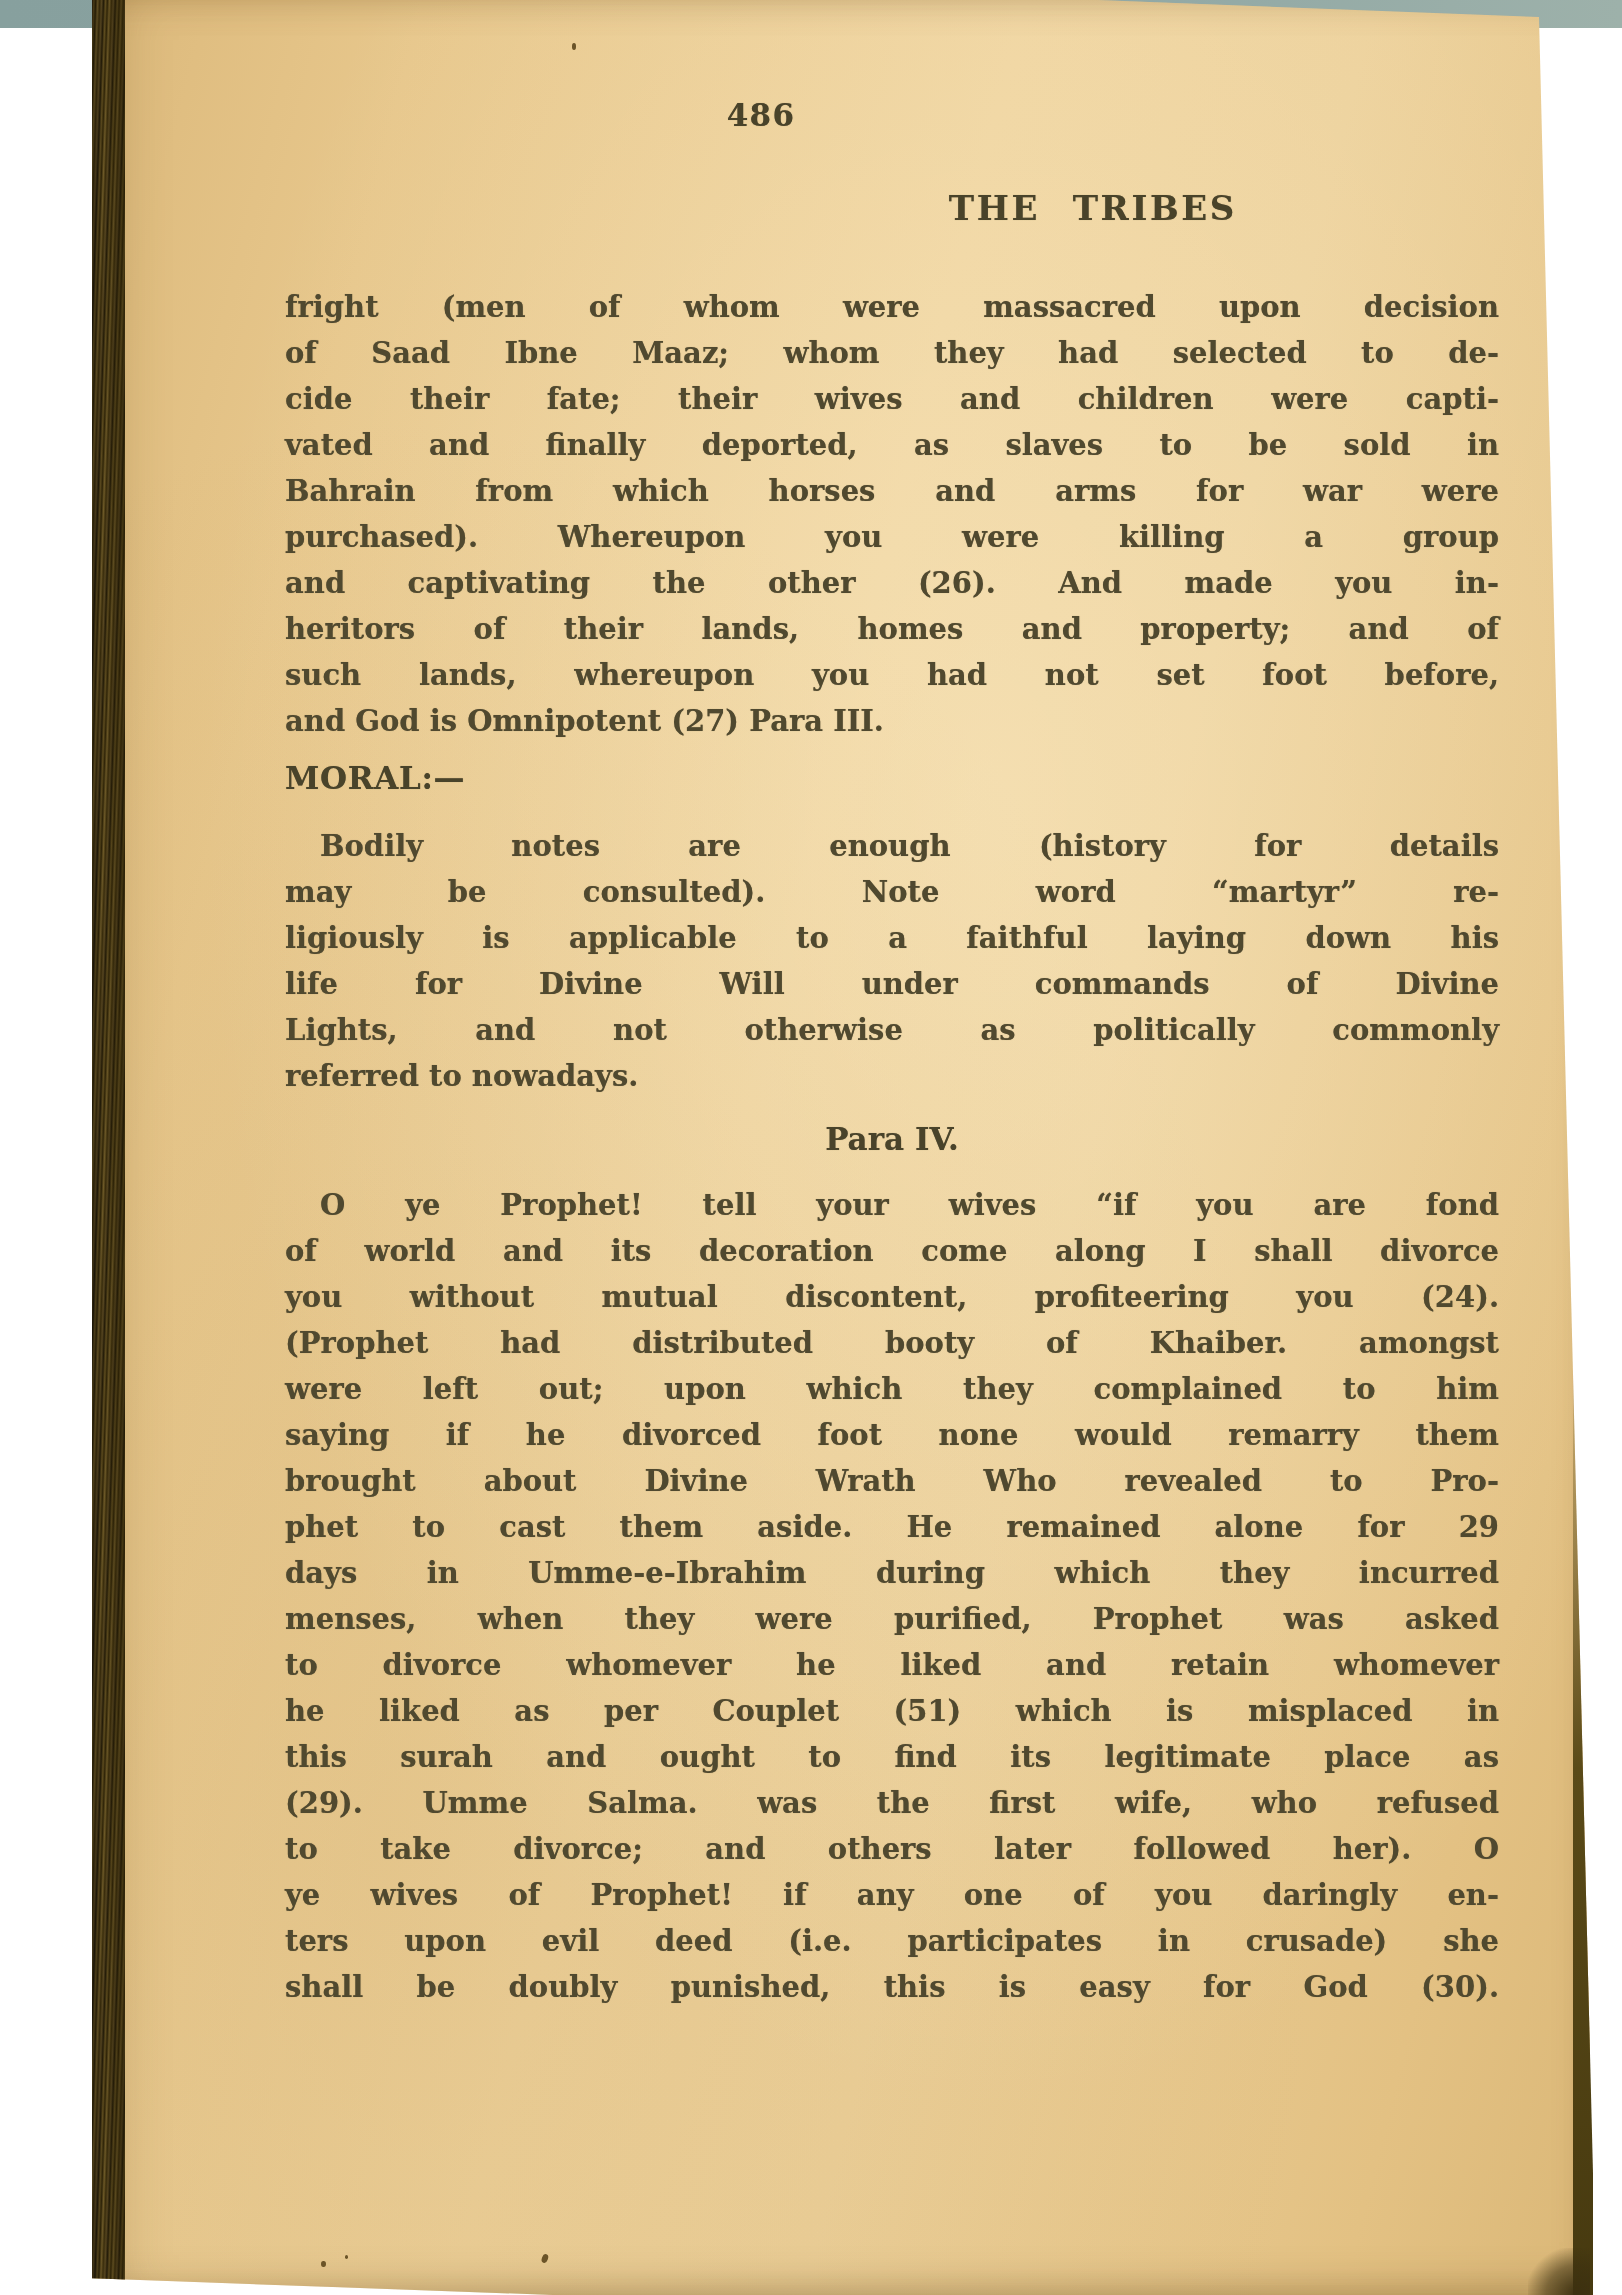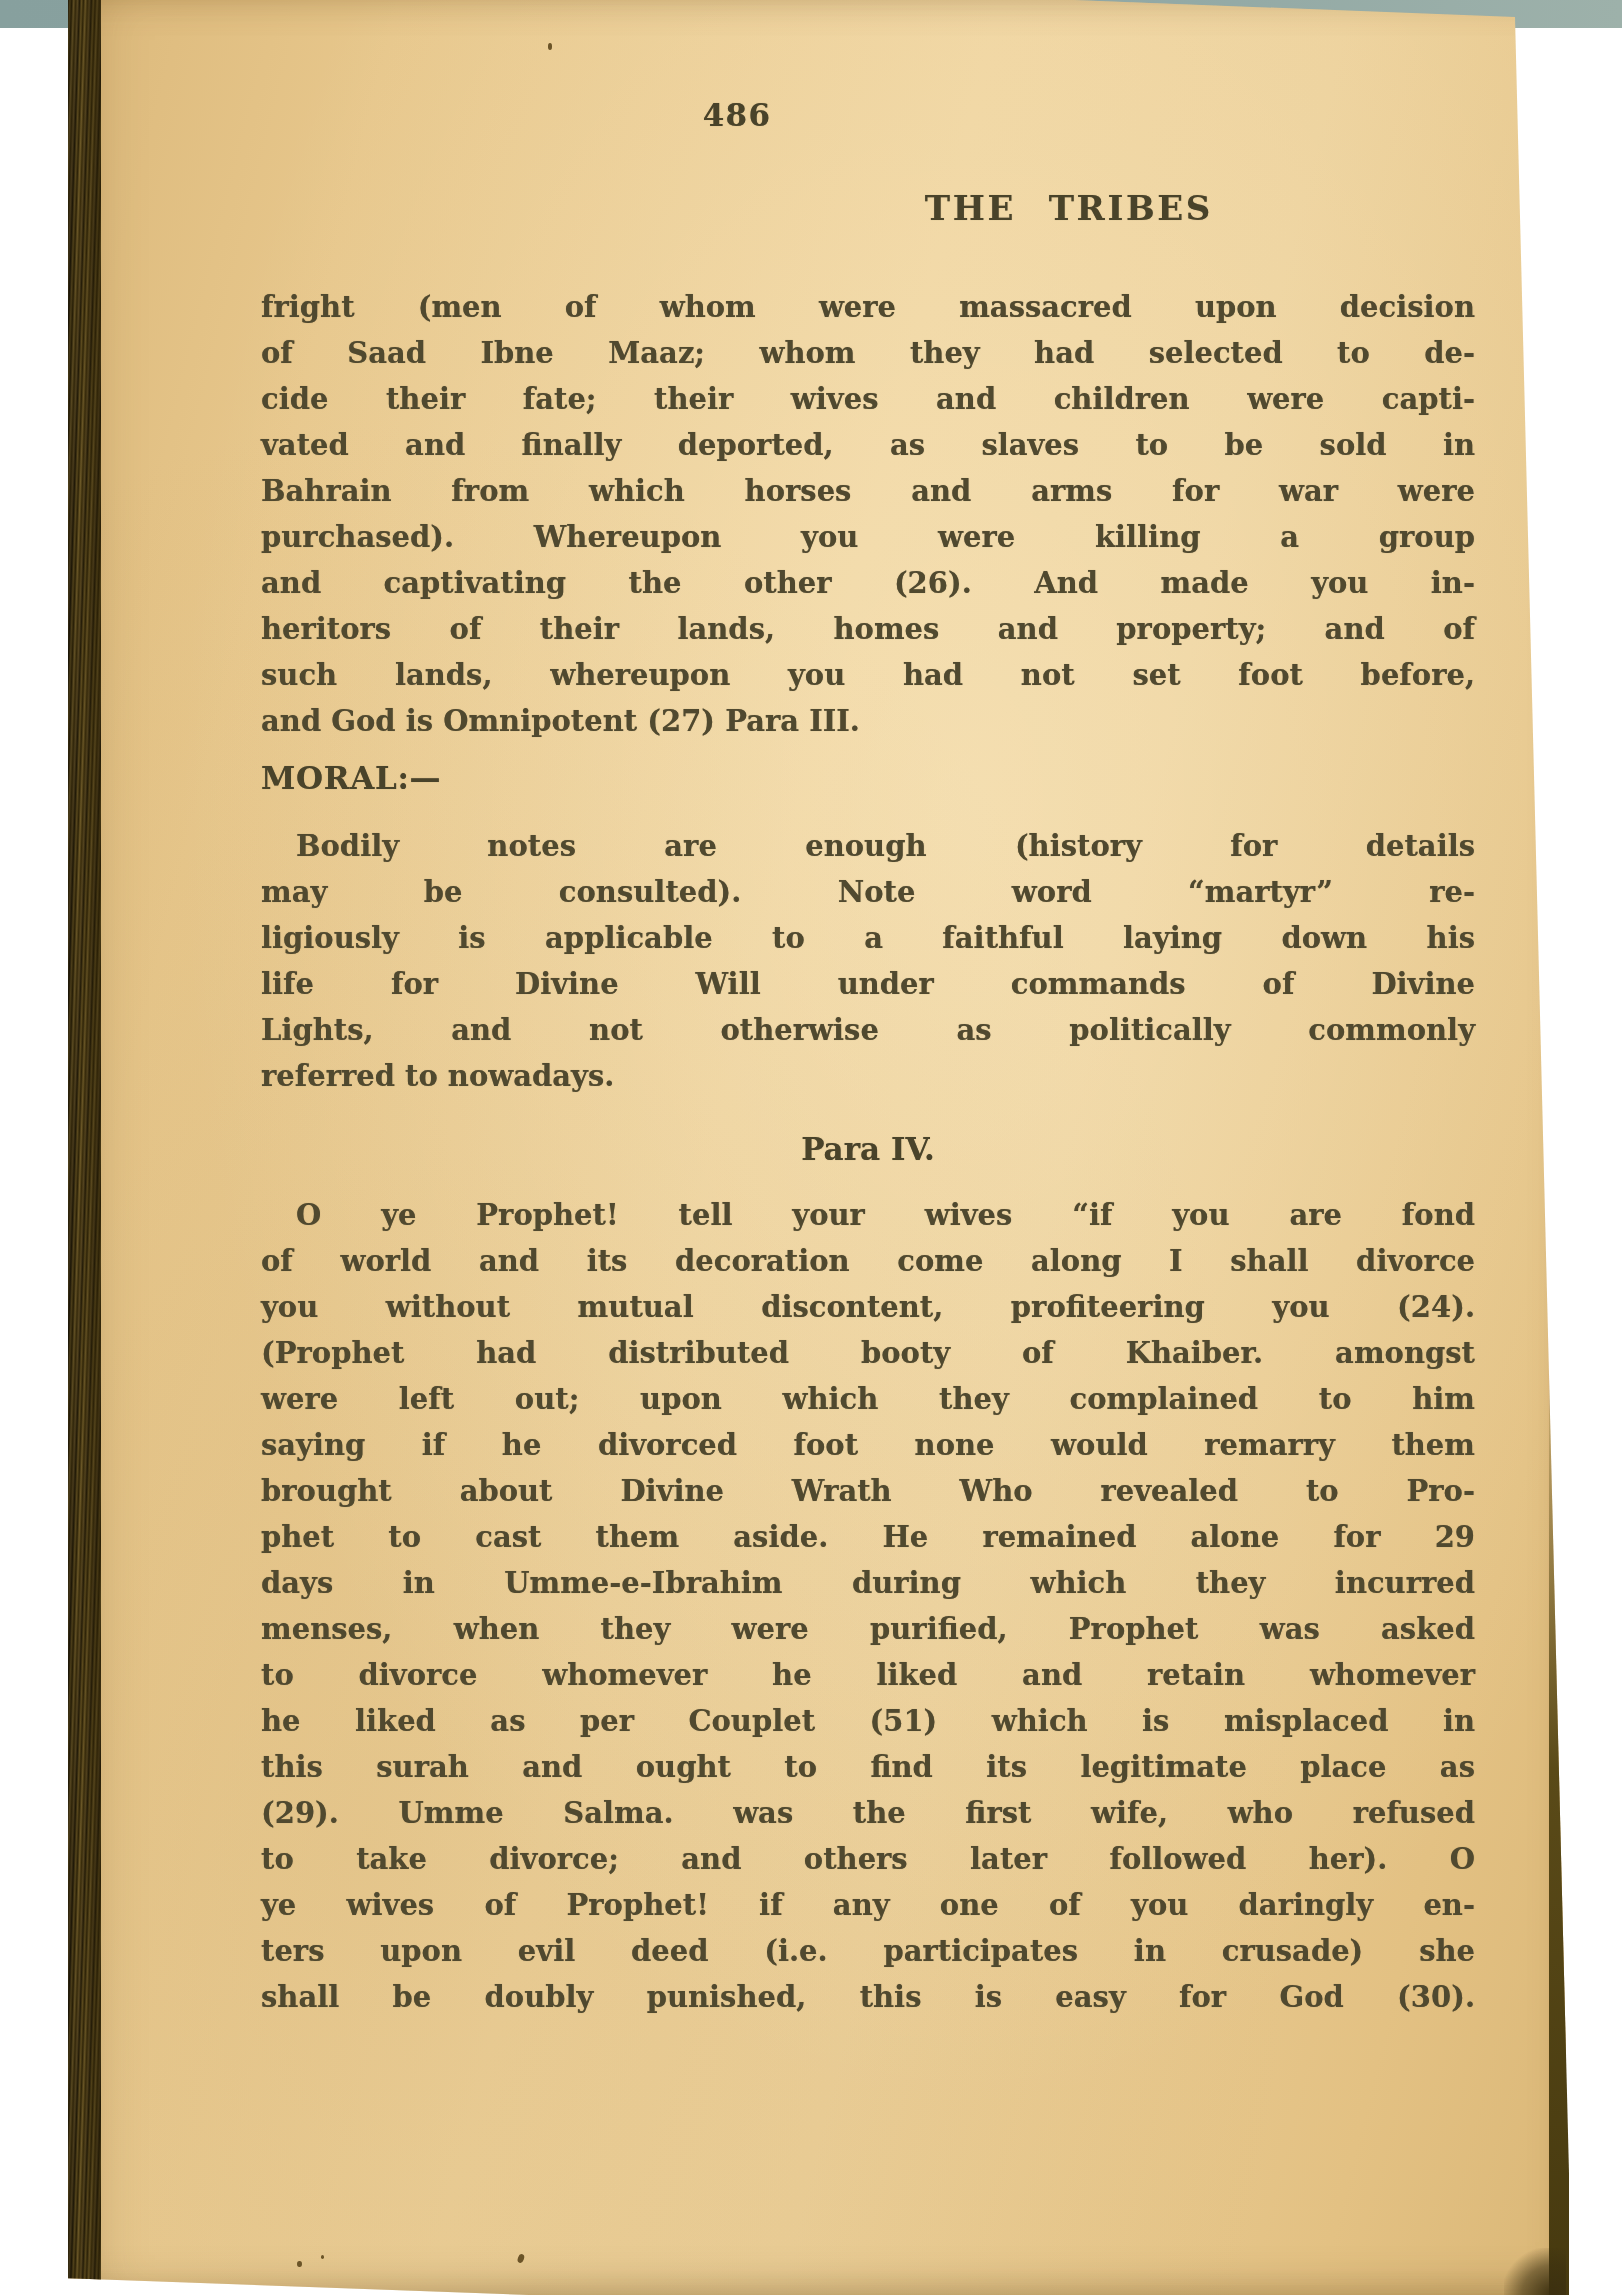--- a/index.html
+++ b/index.html
@@ -13,21 +13,21 @@
     background:var(--backdrop);
     font-family:"DejaVu Serif","Liberation Serif",serif;
   }
   
   .scanner-bed{
     position:absolute;top:0;left:0;width:1622px;height:27.5px;
     background:linear-gradient(90deg,#87a09e 0%,var(--scanner-bed) 55%,#9db1aa 100%);
   }
   
   .page{
-    position:absolute;left:68px;top:0;width:1498px;height:2295px;
+    position:absolute;left:92px;top:0;width:1498px;height:2295px;
     background:
       radial-gradient(ellipse at 60% 35%, rgba(255,242,208,.40), rgba(255,242,208,0) 62%),
       radial-gradient(ellipse at 20% 80%, rgba(190,150,80,.18), rgba(190,150,80,0) 55%),
       linear-gradient(104deg,#dcb97b 0%,#e7c78c 16%,#eed29c 45%,#ecd09a 62%,#e3c183 88%,#dbb878 100%);
     clip-path:polygon(-6.5px -39px, 1447px 17px, 1505px 2333px, -6.5px 2278px);
     box-shadow:
       inset 46px 0 59px -29.4px rgba(115,85,35,.38),
       inset -17px 0 39px -19.6px rgba(115,85,35,.30),
       inset 0 -22px 46px -23.6px rgba(100,75,30,.40),
       inset 0 17px 39px -22px rgba(150,110,60,.28);
@@ -73,21 +73,21 @@
   .para .tline{text-align:justify;text-align-last:justify;}
   .para.ragged-last .tline:last-child{text-align-last:left;}
   .para.indent-first .tline:first-child{padding-left:35px;}
   .p1{margin-top:56px;}
   .moral{
     margin-top:11px;font-size:31px;line-height:46px;letter-spacing:0.7px;
     color:var(--ink-heading);
   }
   .p2{margin-top:22px;}
   .para-iv{
-    margin-top:27px;font-size:31px;line-height:46px;text-align:center;
+    margin-top:17px;font-size:31px;line-height:46px;text-align:center;
     color:var(--ink-heading);
   }
   .p3{margin-top:20px;}
 </style>
 </head>
 <body>
 
 <div>
   <div class="scanner-bed"></div>
 

